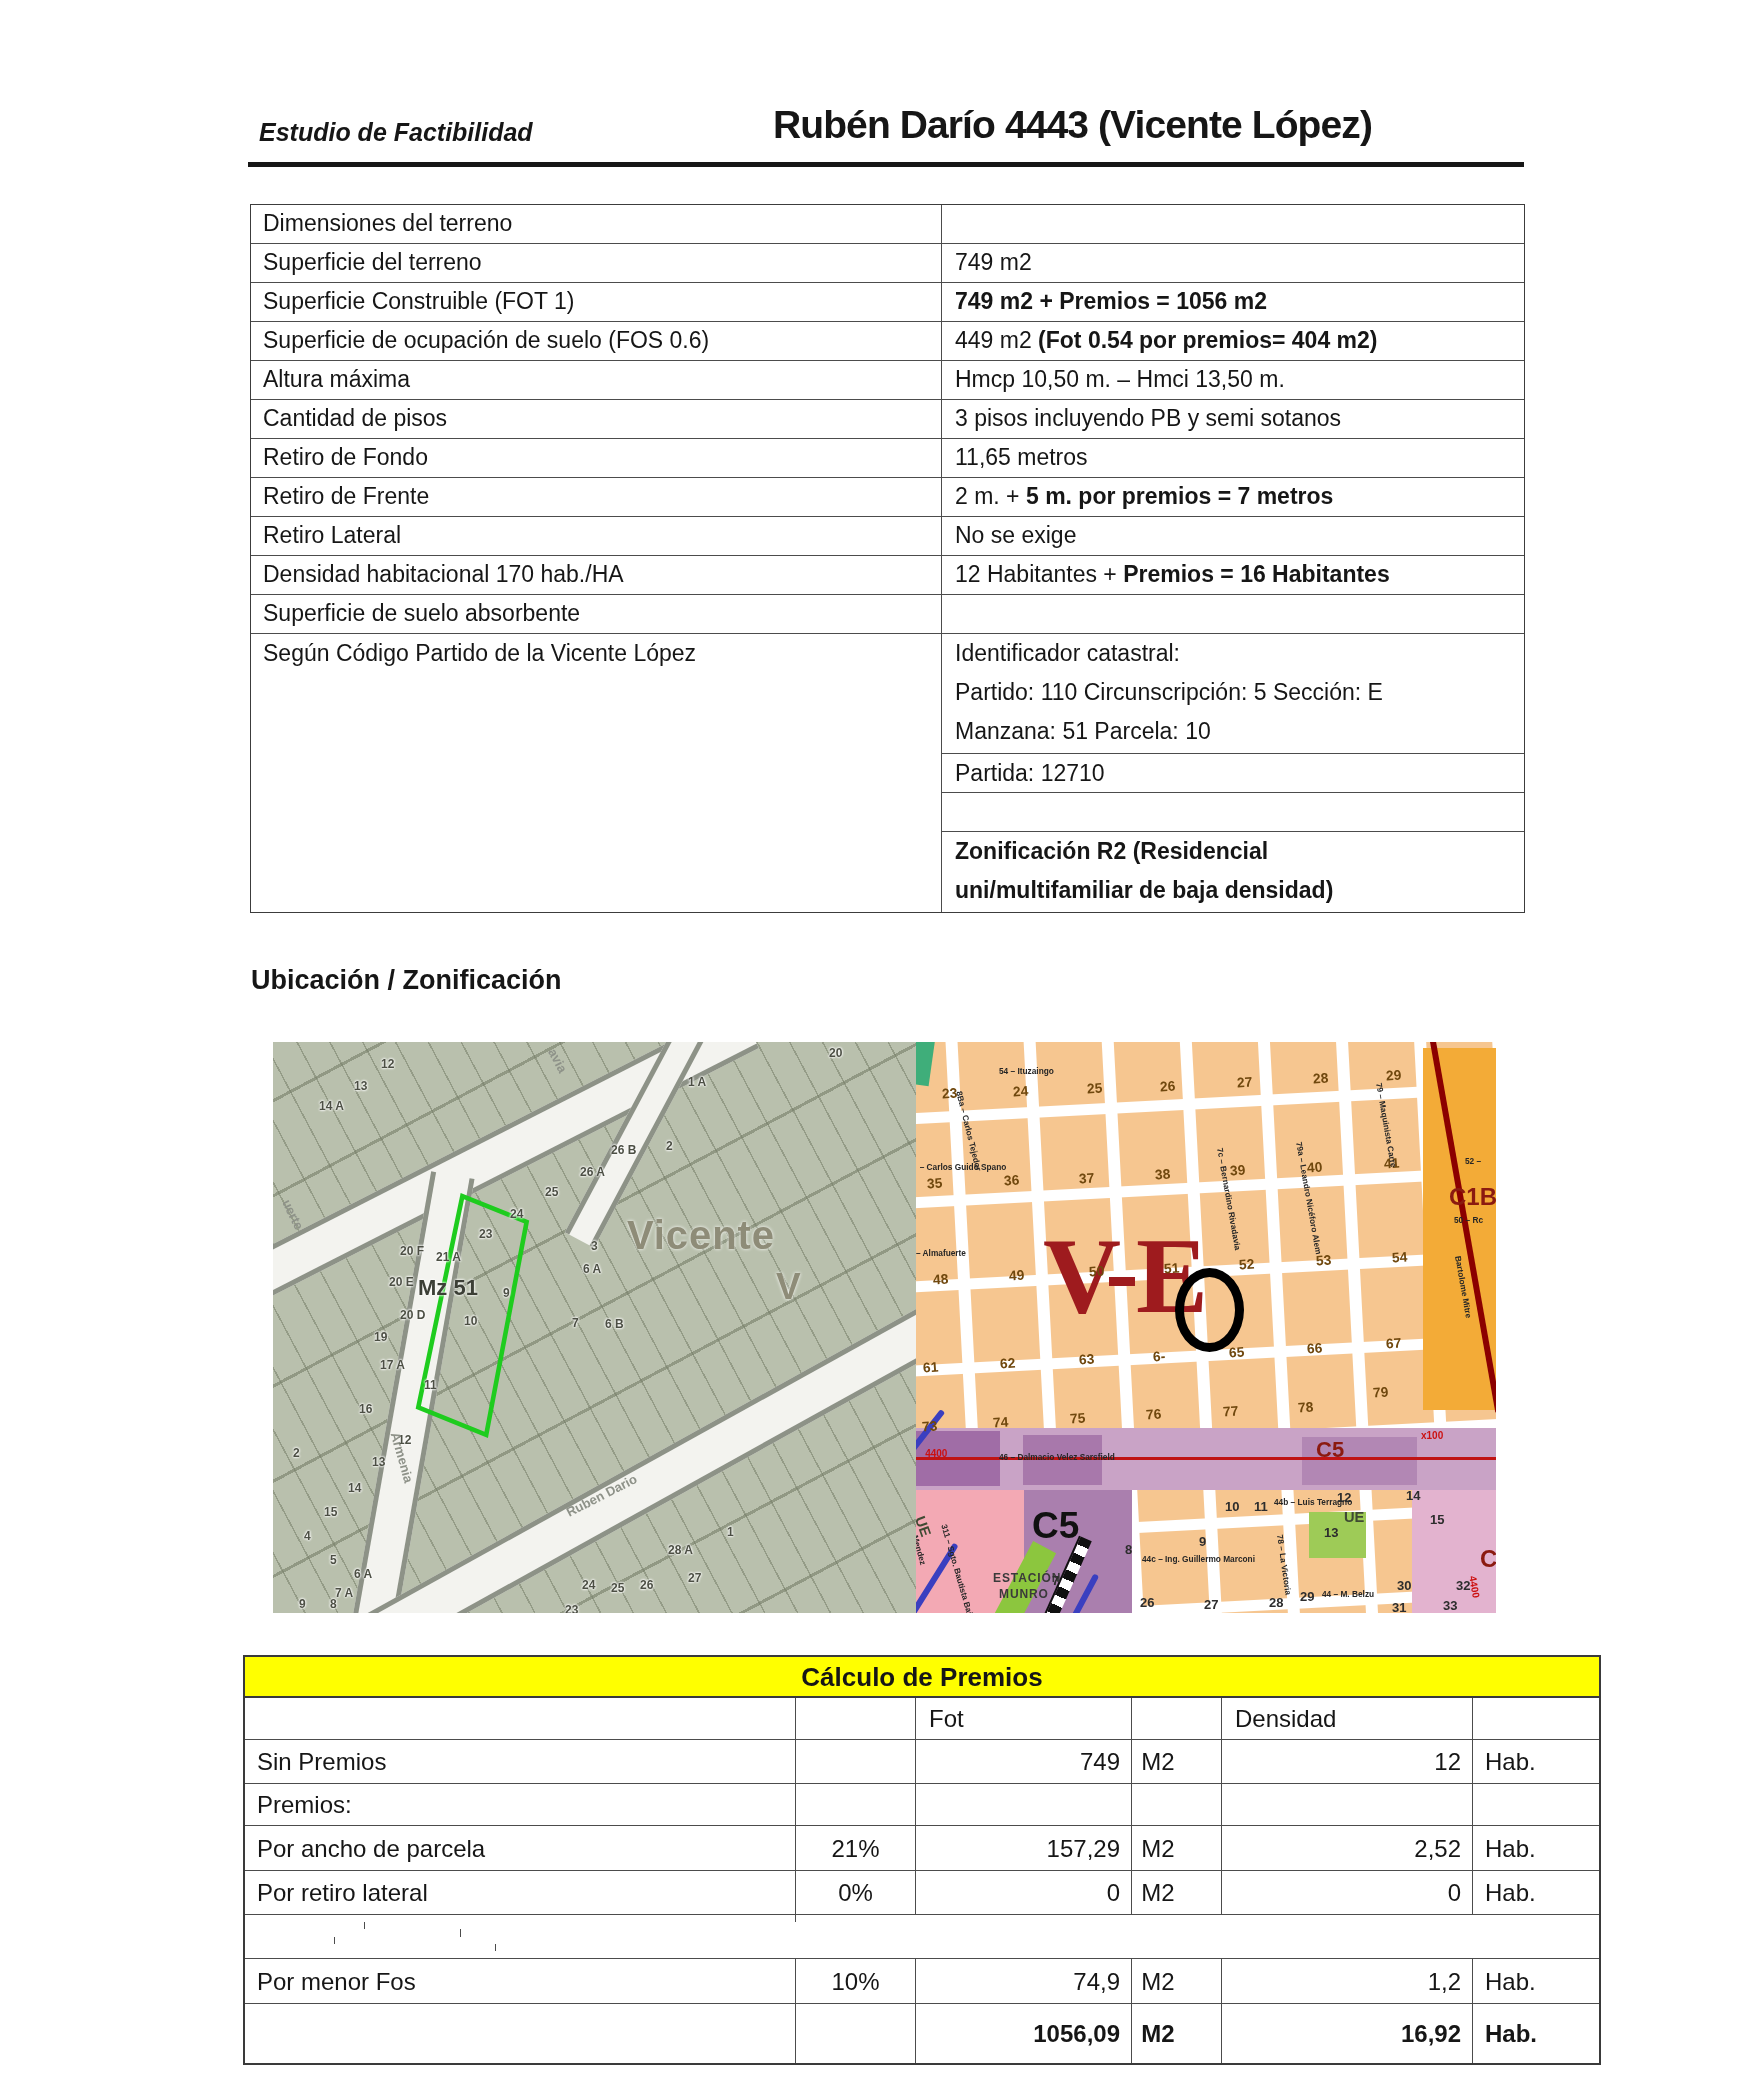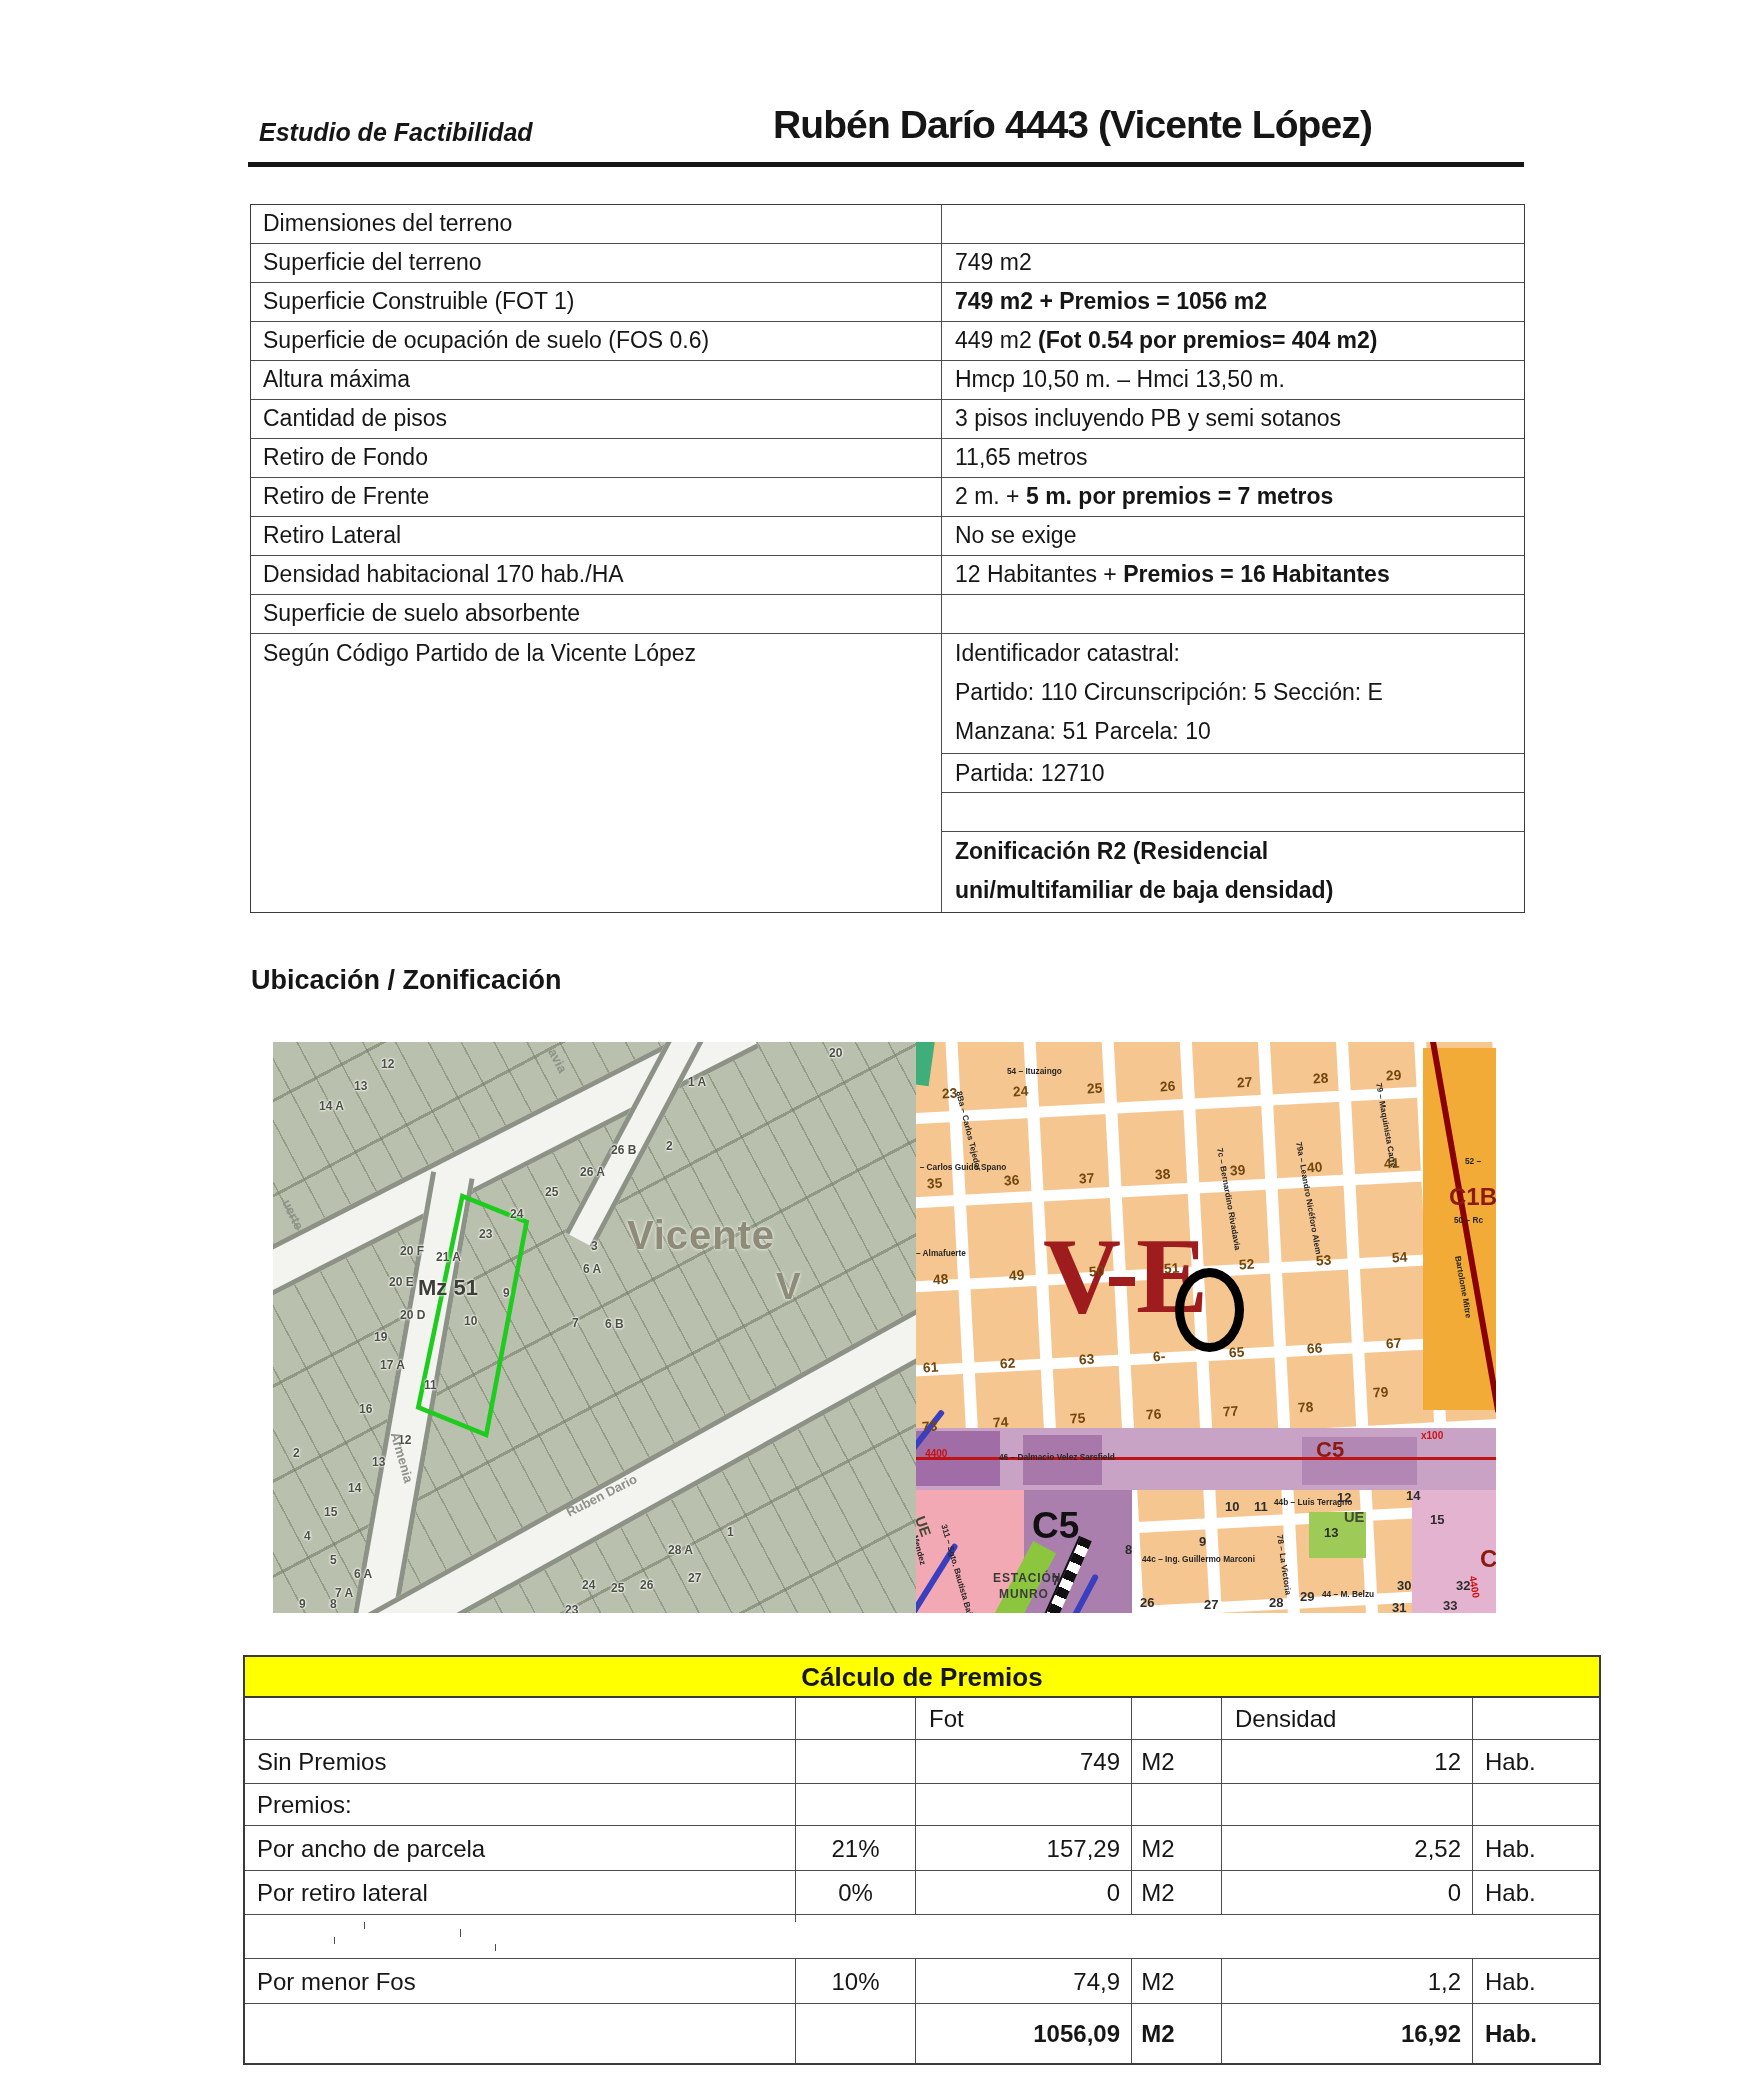--- a/index.html
+++ b/index.html
@@ -294,21 +294,21 @@
       <span class="rm-num" style="left: 313px; top: 303px;">65</span>
       <span class="rm-num" style="left: 391px; top: 299px;">66</span>
       <span class="rm-num" style="left: 470px; top: 294px;">67</span>
       <span class="rm-num" style="left: 5.5px; top: 377px;">73</span>
       <span class="rm-num" style="left: 77px; top: 373px;">74</span>
       <span class="rm-num" style="left: 154px; top: 369px;">75</span>
       <span class="rm-num" style="left: 230px; top: 365px;">76</span>
       <span class="rm-num" style="left: 307px; top: 362px;">77</span>
       <span class="rm-num" style="left: 382px; top: 358px;">78</span>
       <span class="rm-num" style="left: 457px; top: 343px;">79</span>
-      <span class="rm-street" style="left: 83px; top: 24px; transform-origin: left top; margin-left: 8px;">54 – Ituzaingo</span>
+      <span class="rm-street" style="left: 83px; top: 24px; transform-origin: left top;">54 – Ituzaingo</span>
       <span class="rm-street" style="left: 48px; top: 48px; transform: rotate(76deg); transform-origin: left top;">8Ba – Carlos Tejedor</span>
       <span class="rm-street" style="left: 3.7px; top: 120px; transform-origin: left top;">– Carlos Guido Spano</span>
       <span class="rm-street" style="left: 0px; top: 206px; transform-origin: left top;">– Almafuerte</span>
       <span class="rm-street" style="left: 309px; top: 105px; transform: rotate(80deg); transform-origin: left top;">7c – Bernardino Rivadavia</span>
       <span class="rm-street" style="left: 388px; top: 99px; transform: rotate(80deg); transform-origin: left top;">79a – Leandro Nicéforo Alem</span>
       <span class="rm-street" style="left: 468px; top: 40px; transform: rotate(80deg); transform-origin: left top;">79 – Maquinista Carre</span>
       <span class="rm-street" style="left: 549px; top: 114px; transform-origin: left top;">52 –</span>
       <span class="rm-street" style="left: 83px; top: 410px; transform-origin: left top;">46 – Dalmacio Velez Sarsfield</span>
       <span class="rm-street" style="left: 33px; top: 481px; transform: rotate(74deg); transform-origin: left top;">311 – Sgto. Bautista Baigorria</span>
       <span class="rm-street" style="left: 3.7px; top: 492px; transform: rotate(74deg); transform-origin: left top;">Mendez</span>

